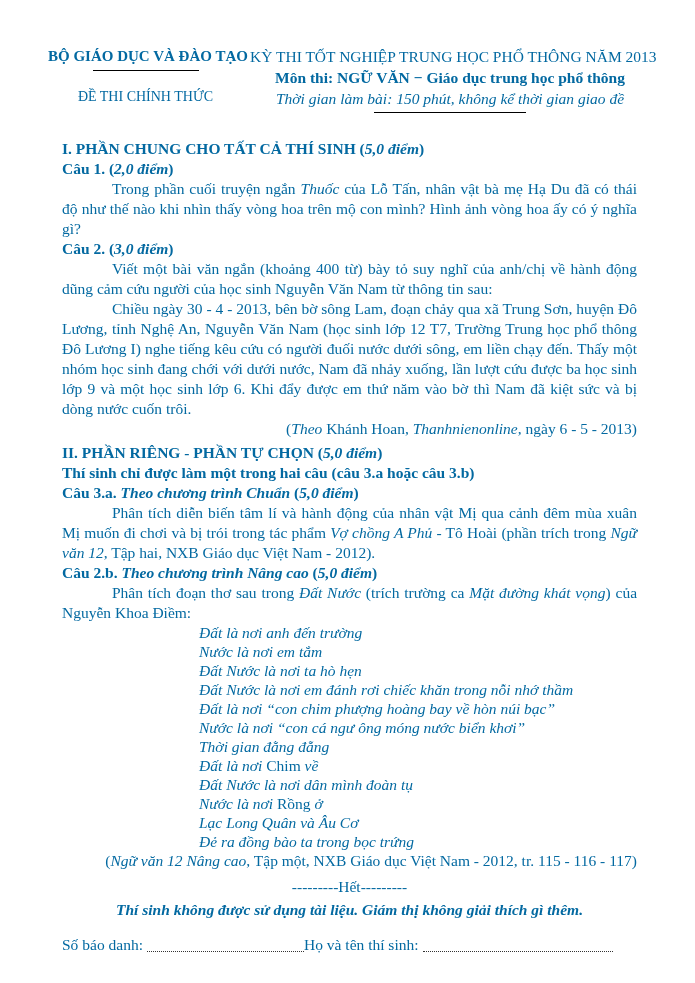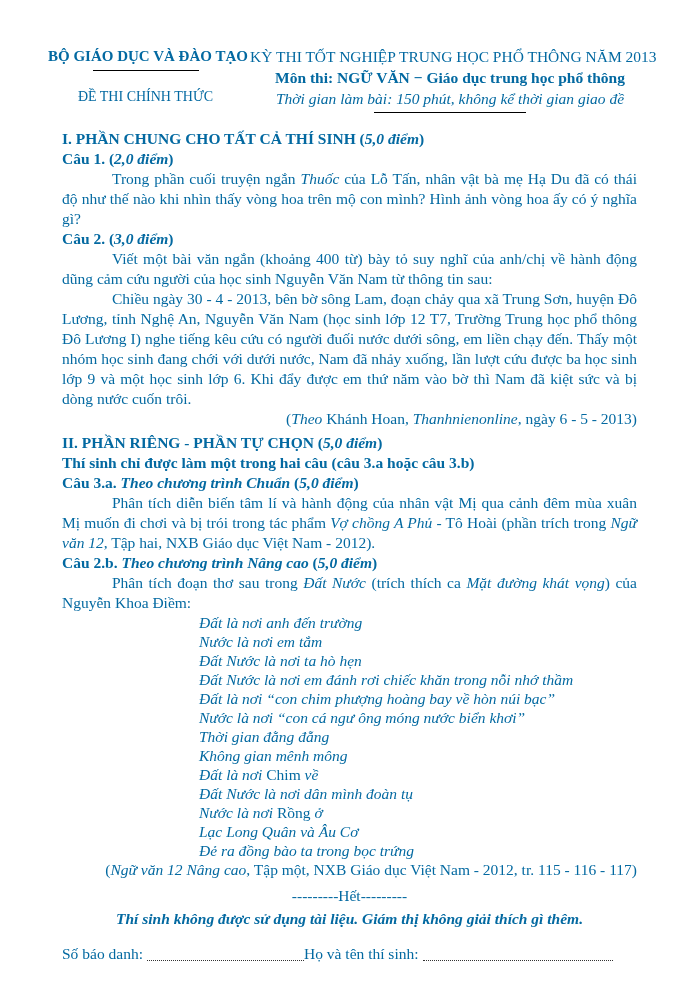--- a/index.html
+++ b/index.html
@@ -20,21 +20,21 @@
   .hdr-right { width:400px; text-align:center; }
   .ministry  { font-weight:bold; font-size:15px; line-height:20px; white-space:nowrap; }
   .rule-left { width:106px; border-bottom:1.4px solid #000; margin:4px auto 0; }
   .exam-type { font-size:14px; line-height:20px; margin-top:16px; white-space:nowrap; }
   .exam-title{ font-weight:normal; font-size:15.5px; line-height:21px; white-space:nowrap; }
   .subject   { font-weight:bold; font-size:15.5px; line-height:21px; white-space:nowrap; }
   .duration  { font-style:italic; font-size:15.5px; line-height:21px; white-space:nowrap; }
   .rule-right{ width:152px; border-bottom:1.4px solid #000; margin:3px auto 0; }
 
   
-  .main { padding:0 58px 0 62px; margin-top:16px; line-height:20px; }
+  .main { padding:0 58px 0 62px; margin-top:26px; line-height:20px; }
   .line { line-height:20px; }
   .para { text-align:justify; text-indent:50px; }
   .src  { text-align:right; }
   .gap-before { margin-top:4px; }
 
   .poem { margin-left:137px; line-height:19px; }
   .poem-line { white-space:nowrap; }
 
   
   .r-n  { font-style:normal;  font-weight:normal; }
@@ -79,30 +79,29 @@
     <div class="line"><span class="r-b">Câu 2. (</span><span class="r-bi">3,0 điểm</span><span class="r-b">)</span></div>
     <div class="para"><span class="r-n">Viết một bài văn ngắn (khoảng 400 từ) bày tỏ suy nghĩ của anh/chị về hành động dũng cảm cứu người của học sinh Nguyễn Văn Nam từ thông tin sau:</span></div>
     <div class="para"><span class="r-n">Chiều ngày 30 - 4 - 2013, bên bờ sông Lam, đoạn chảy qua xã Trung Sơn, huyện Đô Lương, tỉnh Nghệ An, Nguyễn Văn Nam (học sinh lớp 12 T7, Trường Trung học phổ thông Đô Lương I) nghe tiếng kêu cứu có người đuối nước dưới sông, em liền chạy đến. Thấy một nhóm học sinh đang chới với dưới nước, Nam đã nhảy xuống, lần lượt cứu được ba học sinh lớp 9 và một học sinh lớp 6. Khi đẩy được em thứ năm vào bờ thì Nam đã kiệt sức và bị dòng nước cuốn trôi.</span></div>
     <div class="line src"><span class="r-n">(</span><span class="r-i">Theo</span><span class="r-n"> Khánh Hoan, </span><span class="r-i">Thanhnienonline</span><span class="r-n">, ngày 6 - 5 - 2013)</span></div>
 
     <div class="line gap-before"><span class="r-b">II. PHẦN RIÊNG - PHẦN TỰ CHỌN (</span><span class="r-bi">5,0 điểm</span><span class="r-b">)</span></div>
     <div class="line"><span class="r-b">Thí sinh chỉ được làm một trong hai câu (câu 3.a hoặc câu 3.b)</span></div>
     <div class="line"><span class="r-b">Câu 3.a. </span><span class="r-bi">Theo chương trình Chuẩn </span><span class="r-b">(</span><span class="r-bi">5,0 điểm</span><span class="r-b">)</span></div>
     <div class="para"><span class="r-n">Phân tích diễn biến tâm lí và hành động của nhân vật Mị qua cảnh đêm mùa xuân Mị muốn đi chơi và bị trói trong tác phẩm </span><span class="r-i">Vợ chồng A Phủ</span><span class="r-n"> - Tô Hoài (phần trích trong </span><span class="r-i">Ngữ văn 12</span><span class="r-n">, Tập hai, NXB Giáo dục Việt Nam - 2012).</span></div>
     <div class="line"><span class="r-b">Câu 2.b. </span><span class="r-bi">Theo chương trình Nâng cao </span><span class="r-b">(</span><span class="r-bi">5,0 điểm</span><span class="r-b">)</span></div>
-    <div class="para"><span class="r-n">Phân tích đoạn thơ sau trong </span><span class="r-i">Đất Nước</span><span class="r-n"> (trích thích ca </span><span class="r-i">Mặt đường khát vọng</span><span class="r-n">) của Nguyễn Khoa Điềm:</span></div>
+    <div class="para"><span class="r-n">Phân tích đoạn thơ sau trong </span><span class="r-i">Đất Nước</span><span class="r-n"> (trích trường ca </span><span class="r-i">Mặt đường khát vọng</span><span class="r-n">) của Nguyễn Khoa Điềm:</span></div>
     <div class="poem">
         <div class="poem-line"><span class="r-i">Đất là nơi anh đến trường</span></div>
         <div class="poem-line"><span class="r-i">Nước là nơi em tắm</span></div>
         <div class="poem-line"><span class="r-i">Đất Nước là nơi ta hò hẹn</span></div>
         <div class="poem-line"><span class="r-i">Đất Nước là nơi em đánh rơi chiếc khăn trong nỗi nhớ thầm</span></div>
         <div class="poem-line"><span class="r-i">Đất là nơi “con chim phượng hoàng bay về hòn núi bạc”</span></div>
         <div class="poem-line"><span class="r-i">Nước là nơi “con cá ngư ông móng nước biển khơi”</span></div>
         <div class="poem-line"><span class="r-i">Thời gian đằng đẵng</span></div>
-        <div class="poem-line"><span class="r-i">Không gian mênh mông</span></div>
         <div class="poem-line"><span class="r-i">Đất là nơi </span><span class="r-n">Chim</span><span class="r-i"> về</span></div>
         <div class="poem-line"><span class="r-i">Đất Nước là nơi dân mình đoàn tụ</span></div>
         <div class="poem-line"><span class="r-i">Nước là nơi </span><span class="r-n">Rồng</span><span class="r-i"> ở</span></div>
         <div class="poem-line"><span class="r-i">Lạc Long Quân và Âu Cơ</span></div>
         <div class="poem-line"><span class="r-i">Đẻ ra đồng bào ta trong bọc trứng</span></div>
       </div>
     <div class="line src"><span class="r-n">(</span><span class="r-i">Ngữ văn 12 Nâng cao</span><span class="r-n">, Tập một, NXB Giáo dục Việt Nam - 2012, tr. 115 - 116 - 117)</span></div>
 
     <div class="end-marker">---------Hết---------</div>
     <div class="notice">Thí sinh không được sử dụng tài liệu. Giám thị không giải thích gì thêm.</div>

